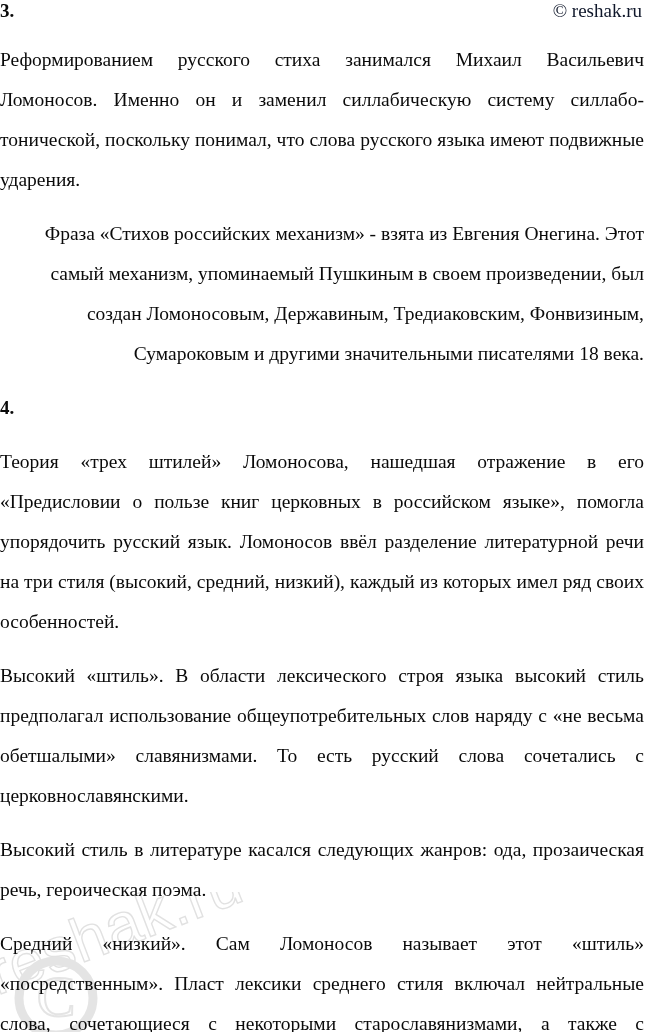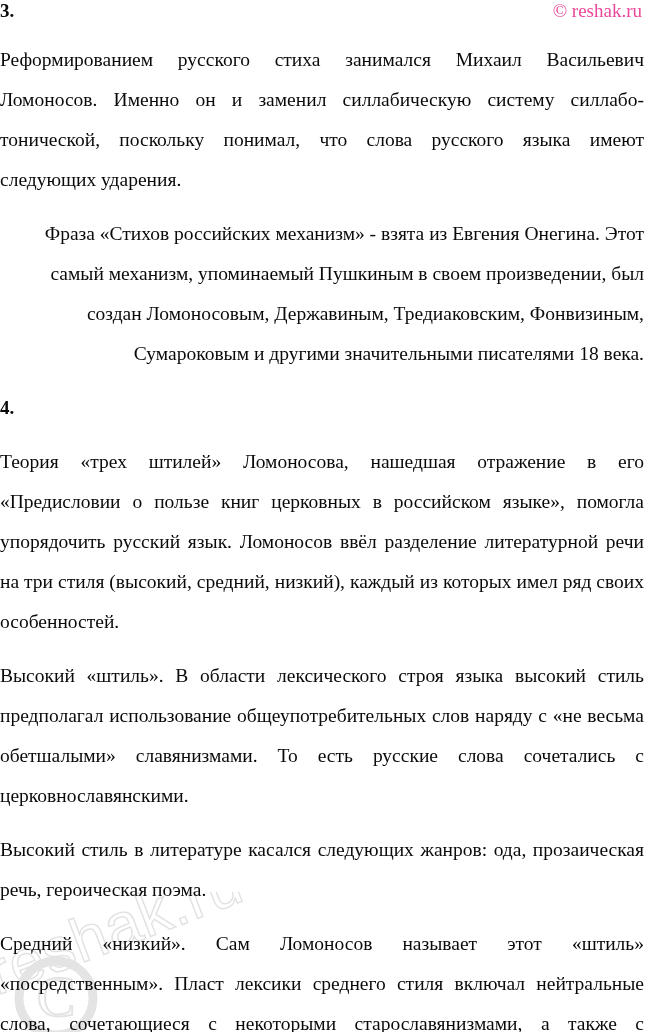--- a/index.html
+++ b/index.html
@@ -51,21 +51,21 @@
     font-size: 19px;
     font-weight: bold;
     line-height: 22px;
   }
   .site-credit {
     position: absolute;
     right: 2px;
     top: 0;
     font-size: 19px;
     line-height: 22px;
-    color: #ec4899;
+    color: #0f172a;
     white-space: nowrap;
     margin-left: 22px;
   }
 
   
   .content {
     position: relative;
     z-index: 2;
     padding: 0 2px 0 0;
   }
@@ -113,37 +113,37 @@
 
   <div class="content">
 
     <div class="header-row">
       <span class="q-number">3.</span>
       <span class="site-credit">© reshak.ru</span>
     </div>
 
     <div class="spacer-sm"></div>
 
-    <p class="para">Реформированием русского стиха занимался Михаил Васильевич Ломоносов. Именно он и заменил силлабическую систему силлабо-тонической, поскольку понимал, что слова русского языка имеют следующих ударения.</p>
+    <p class="para">Реформированием русского стиха занимался Михаил Васильевич Ломоносов. Именно он и заменил силлабическую систему силлабо-тонической, поскольку понимал, что слова русского языка имеют подвижные ударения.</p>
 
     <div class="spacer-sm"></div>
 
     <p class="para natural">Фраза «Стихов российских механизм» - взята из Евгения Онегина. Этот самый механизм, упоминаемый Пушкиным в своем произведении, был создан Ломоносовым, Державиным, Тредиаковским, Фонвизиным, Сумароковым и другими значительными писателями 18 века.</p>
 
     <div class="spacer-sm"></div>
 
     <p class="q-number-inline">4.</p>
 
     <div class="spacer-sm"></div>
 
     <p class="para">Теория «трех штилей» Ломоносова, нашедшая отражение в его «Предисловии о пользе книг церковных в российском языке», помогла упорядочить русский язык. Ломоносов ввёл разделение литературной речи на три стиля (высокий, средний, низкий), каждый из которых имел ряд своих особенностей.</p>
 
     <div class="spacer-sm"></div>
 
-    <p class="para"><span class="lead">Высокий «штиль».</span><span> В области лексического строя языка высокий стиль предполагал использование общеупотребительных слов наряду с «не весьма обетшалыми» славянизмами. То есть русские слова сочетались с церковнославянскими.</span></p>
+    <p class="para"><span class="lead">Высокий «штиль».</span><span> В области лексического строя языка высокий стиль предполагал использование общеупотребительных слов наряду с «не весьма обетшалыми» славянизмами. То есть русский слова сочетались с церковнославянскими.</span></p>
 
     <div class="spacer-sm"></div>
 
     <p class="para">Высокий стиль в литературе касался следующих жанров: ода, прозаическая речь, героическая поэма.</p>
 
     <div class="spacer-sm"></div>
 
     <p class="para"><span class="lead">Средний «низкий».</span><span> Сам Ломоносов называет этот «штиль» «посредственным». Пласт лексики среднего стиля включал нейтральные слова, сочетающиеся с некоторыми старославянизмами, а также с некоторыми просторечными словами. Неупотребительные слова и «весьма обетшалые» слова, по теории «трех штилей», отсюда</span></p>
 
   </div>

